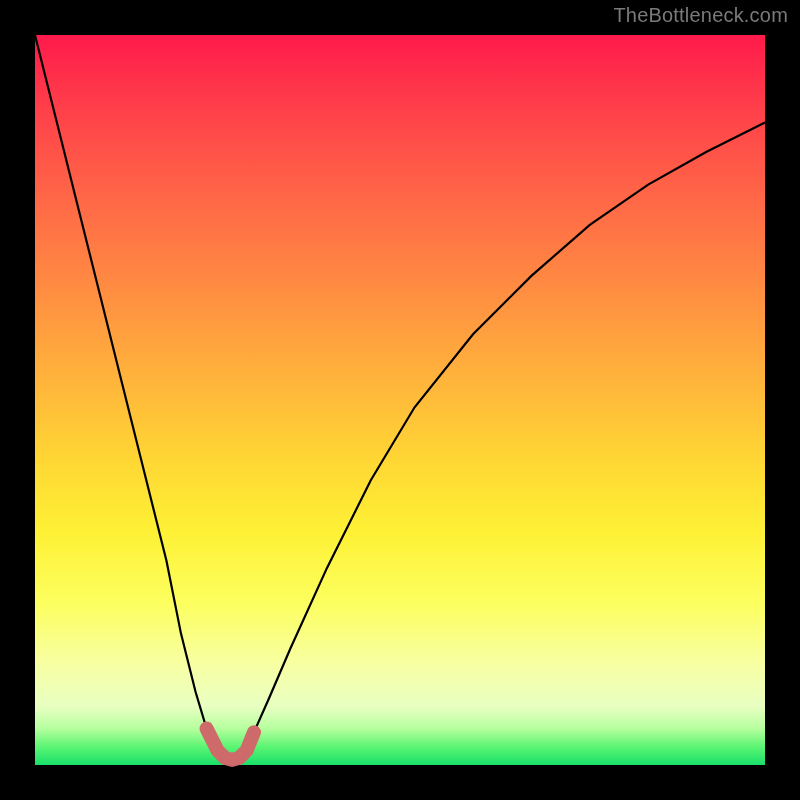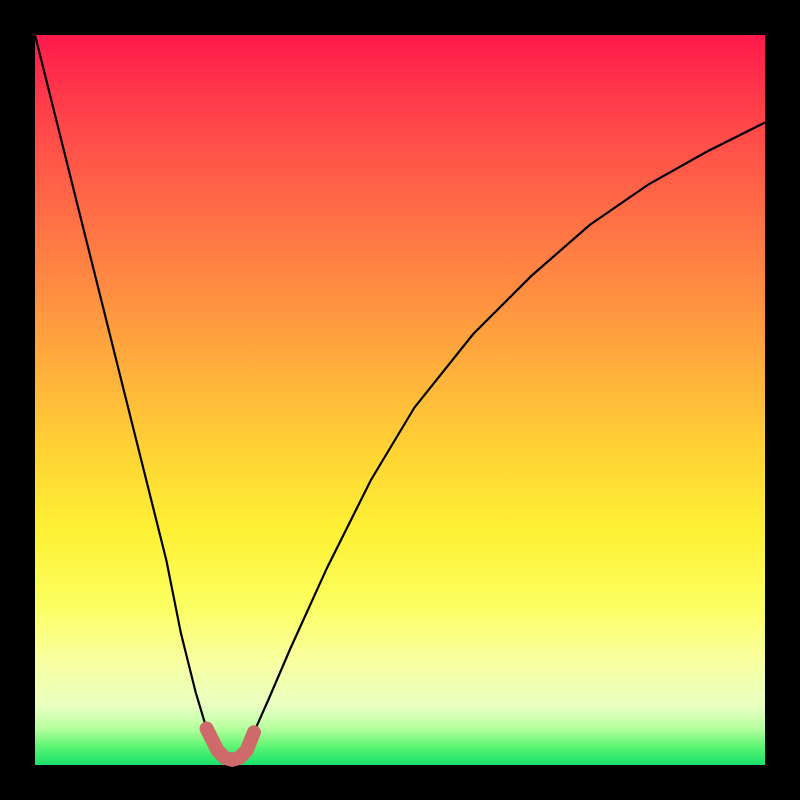--- a/index.html
+++ b/index.html
@@ -56,20 +56,21 @@
     left: 0;
     width: 730px;
     height: 730px;
     overflow: visible;
   }
 </style>
 </head>
 <body>
 
 <div class="frame">
+  <div class="watermark">TheBottleneck.com</div>
 
   <div class="plot">
     <svg class="curve" viewBox="0 0 730 730" preserveAspectRatio="none">
       <path fill="none" stroke="#000" stroke-width="2.2" d="M0.00 0.00 L21.90 87.60 L43.80 175.20 L65.70 262.80 L87.60 350.40 L109.50 438.00 L131.40 525.60 L146.00 598.60 L160.60 657.00 L171.55 693.50 L182.50 715.40 L189.80 722.70 L197.10 724.89 L204.40 722.70 L211.70 715.40 L219.00 697.15 L233.60 664.30 L255.50 613.20 L292.00 532.90 L335.80 445.30 L379.60 372.30 L438.00 299.30 L496.40 240.90 L554.80 189.80 L613.20 149.65 L671.60 116.80 L730.00 87.60"></path>
       <path fill="none" stroke="#cf6a6a" stroke-width="14" stroke-linecap="round" stroke-linejoin="round" d="M171.55 693.50 L182.50 715.40 L189.80 722.70 L197.10 724.89 L204.40 722.70 L211.70 715.40 L219.00 697.15"></path>
     </svg>
   </div>
 </div>
 
 </body></html>

